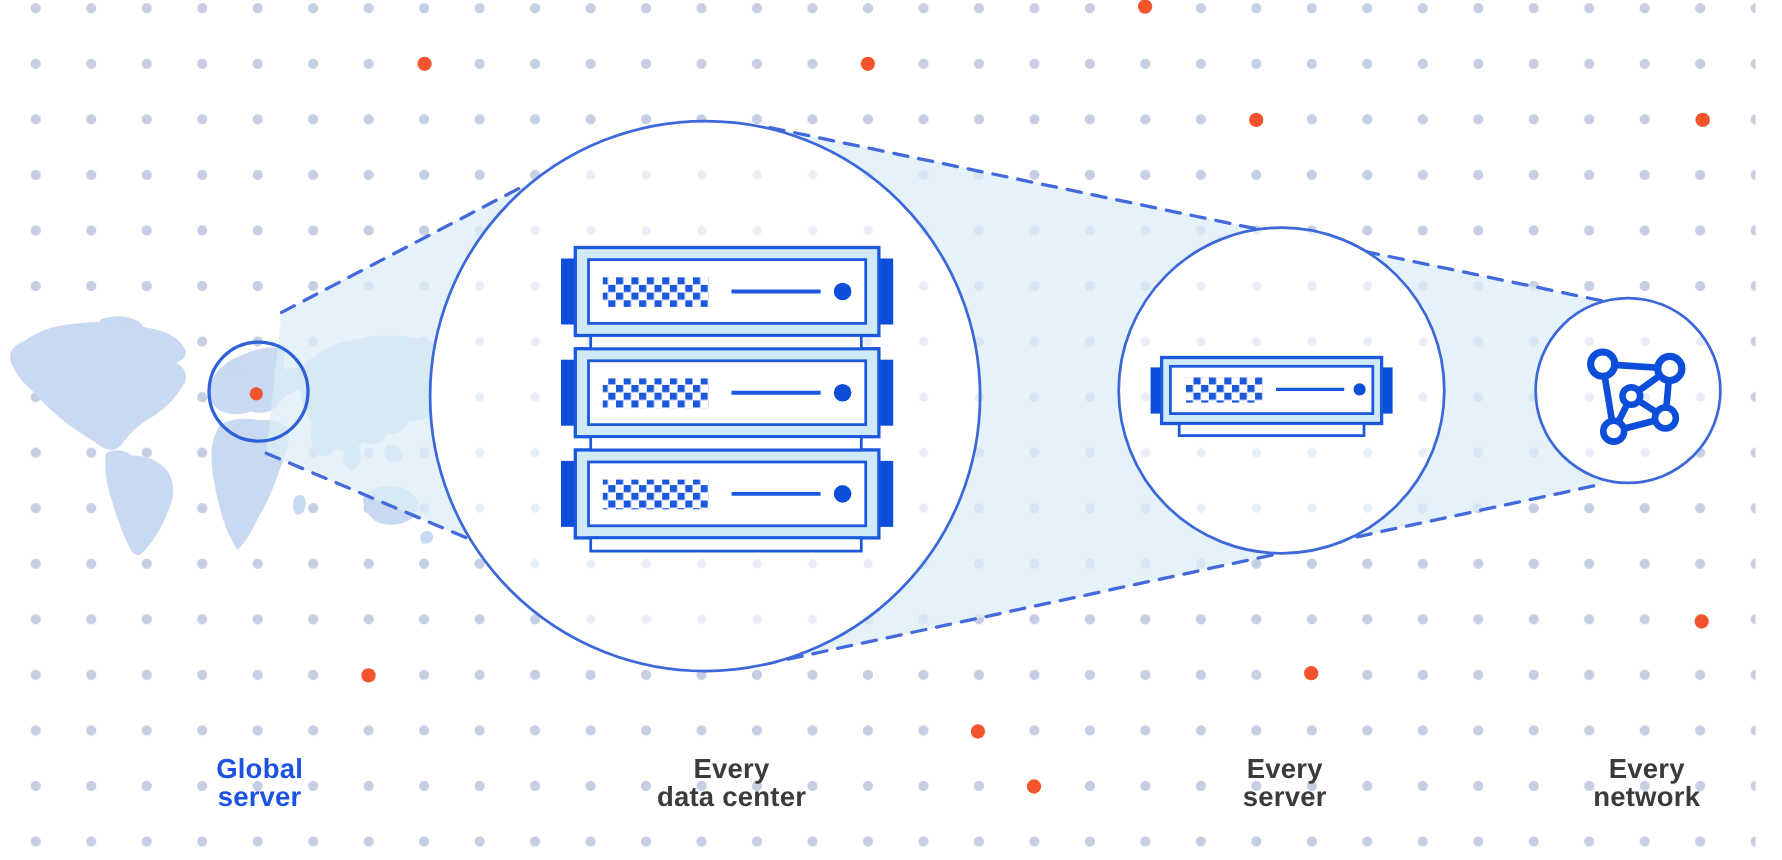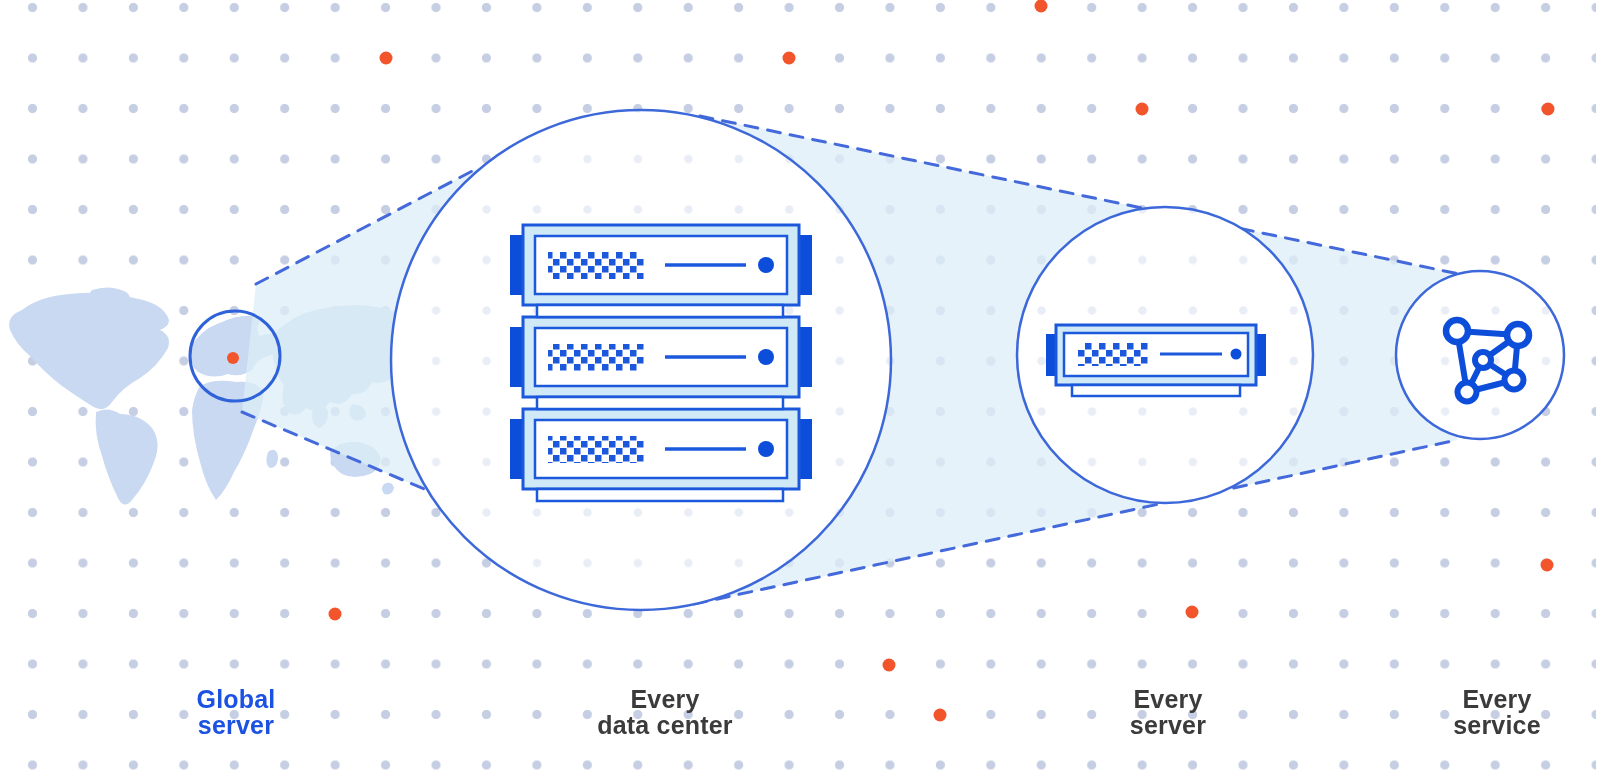--- a/index.html
+++ b/index.html
@@ -173,16 +173,16 @@
   <div class="caption" style="left:545px">
     <div>Every</div>
     <div>data center</div>
   </div>
   <div class="caption" style="left:1048px">
     <div>Every</div>
     <div>server</div>
   </div>
   <div class="caption" style="left:1377px">
     <div>Every</div>
-    <div>service</div>
+    <div>network</div>
   </div>
 
 </div>
 
 </body></html>

